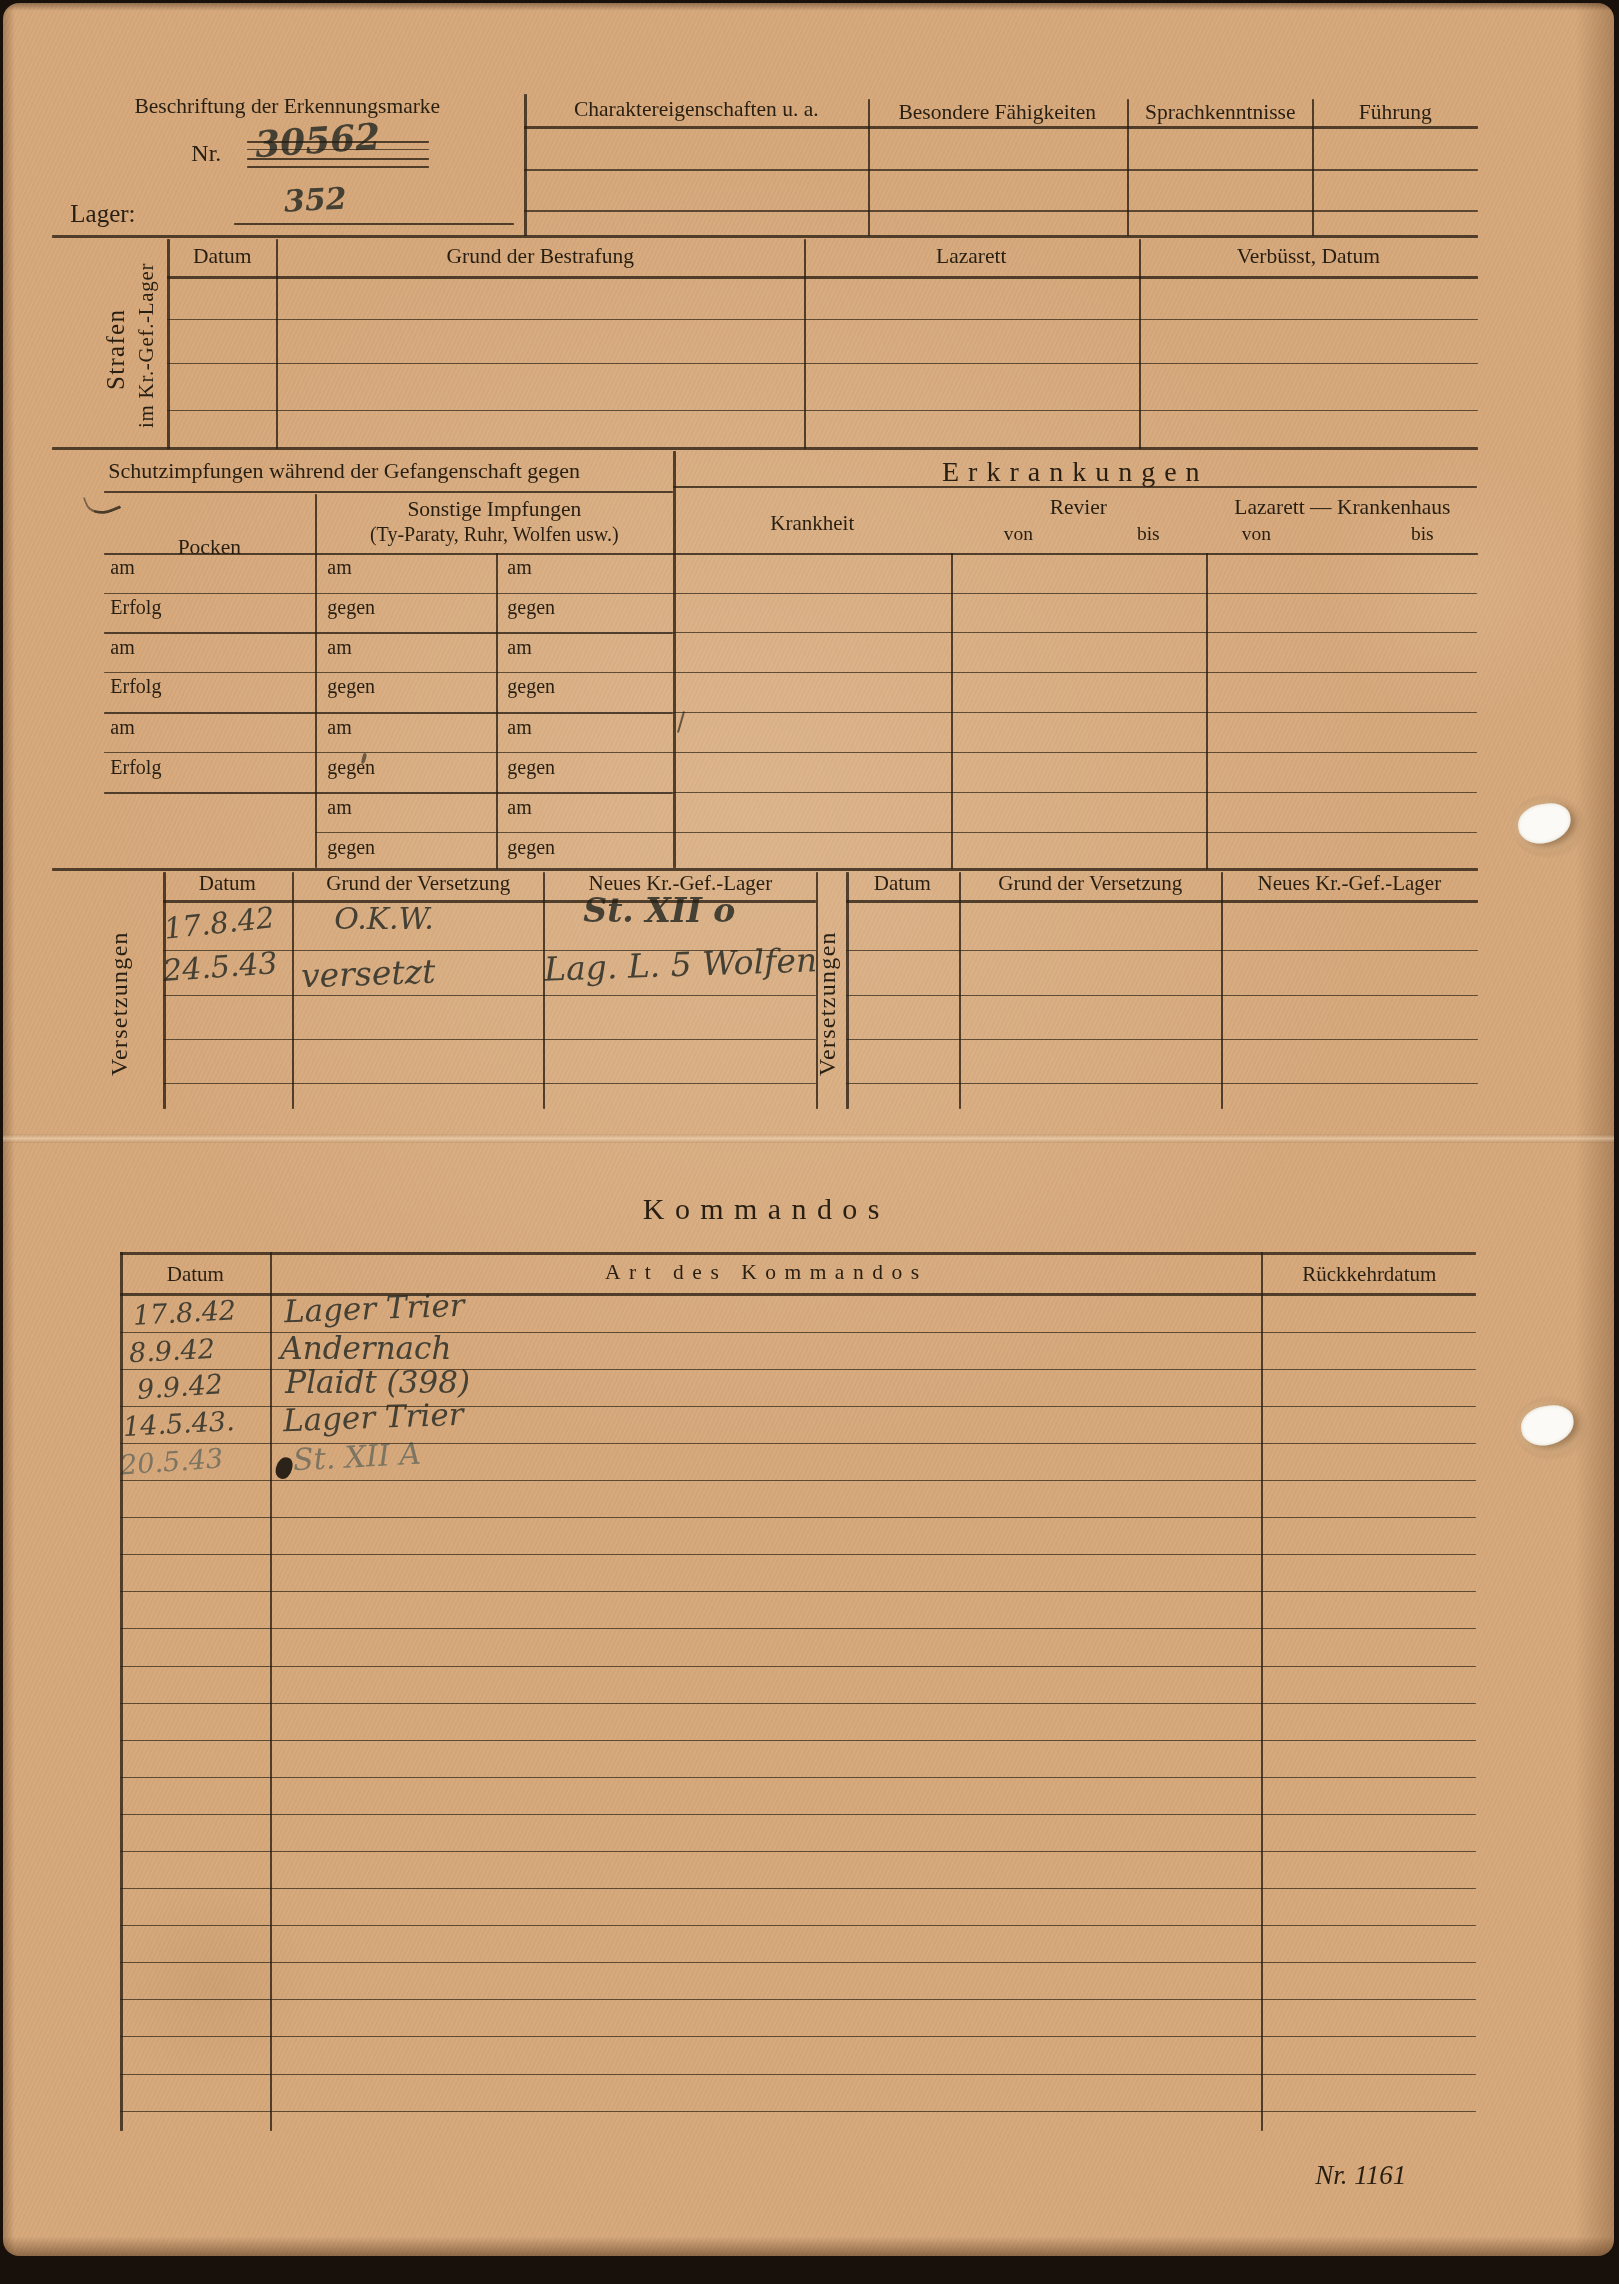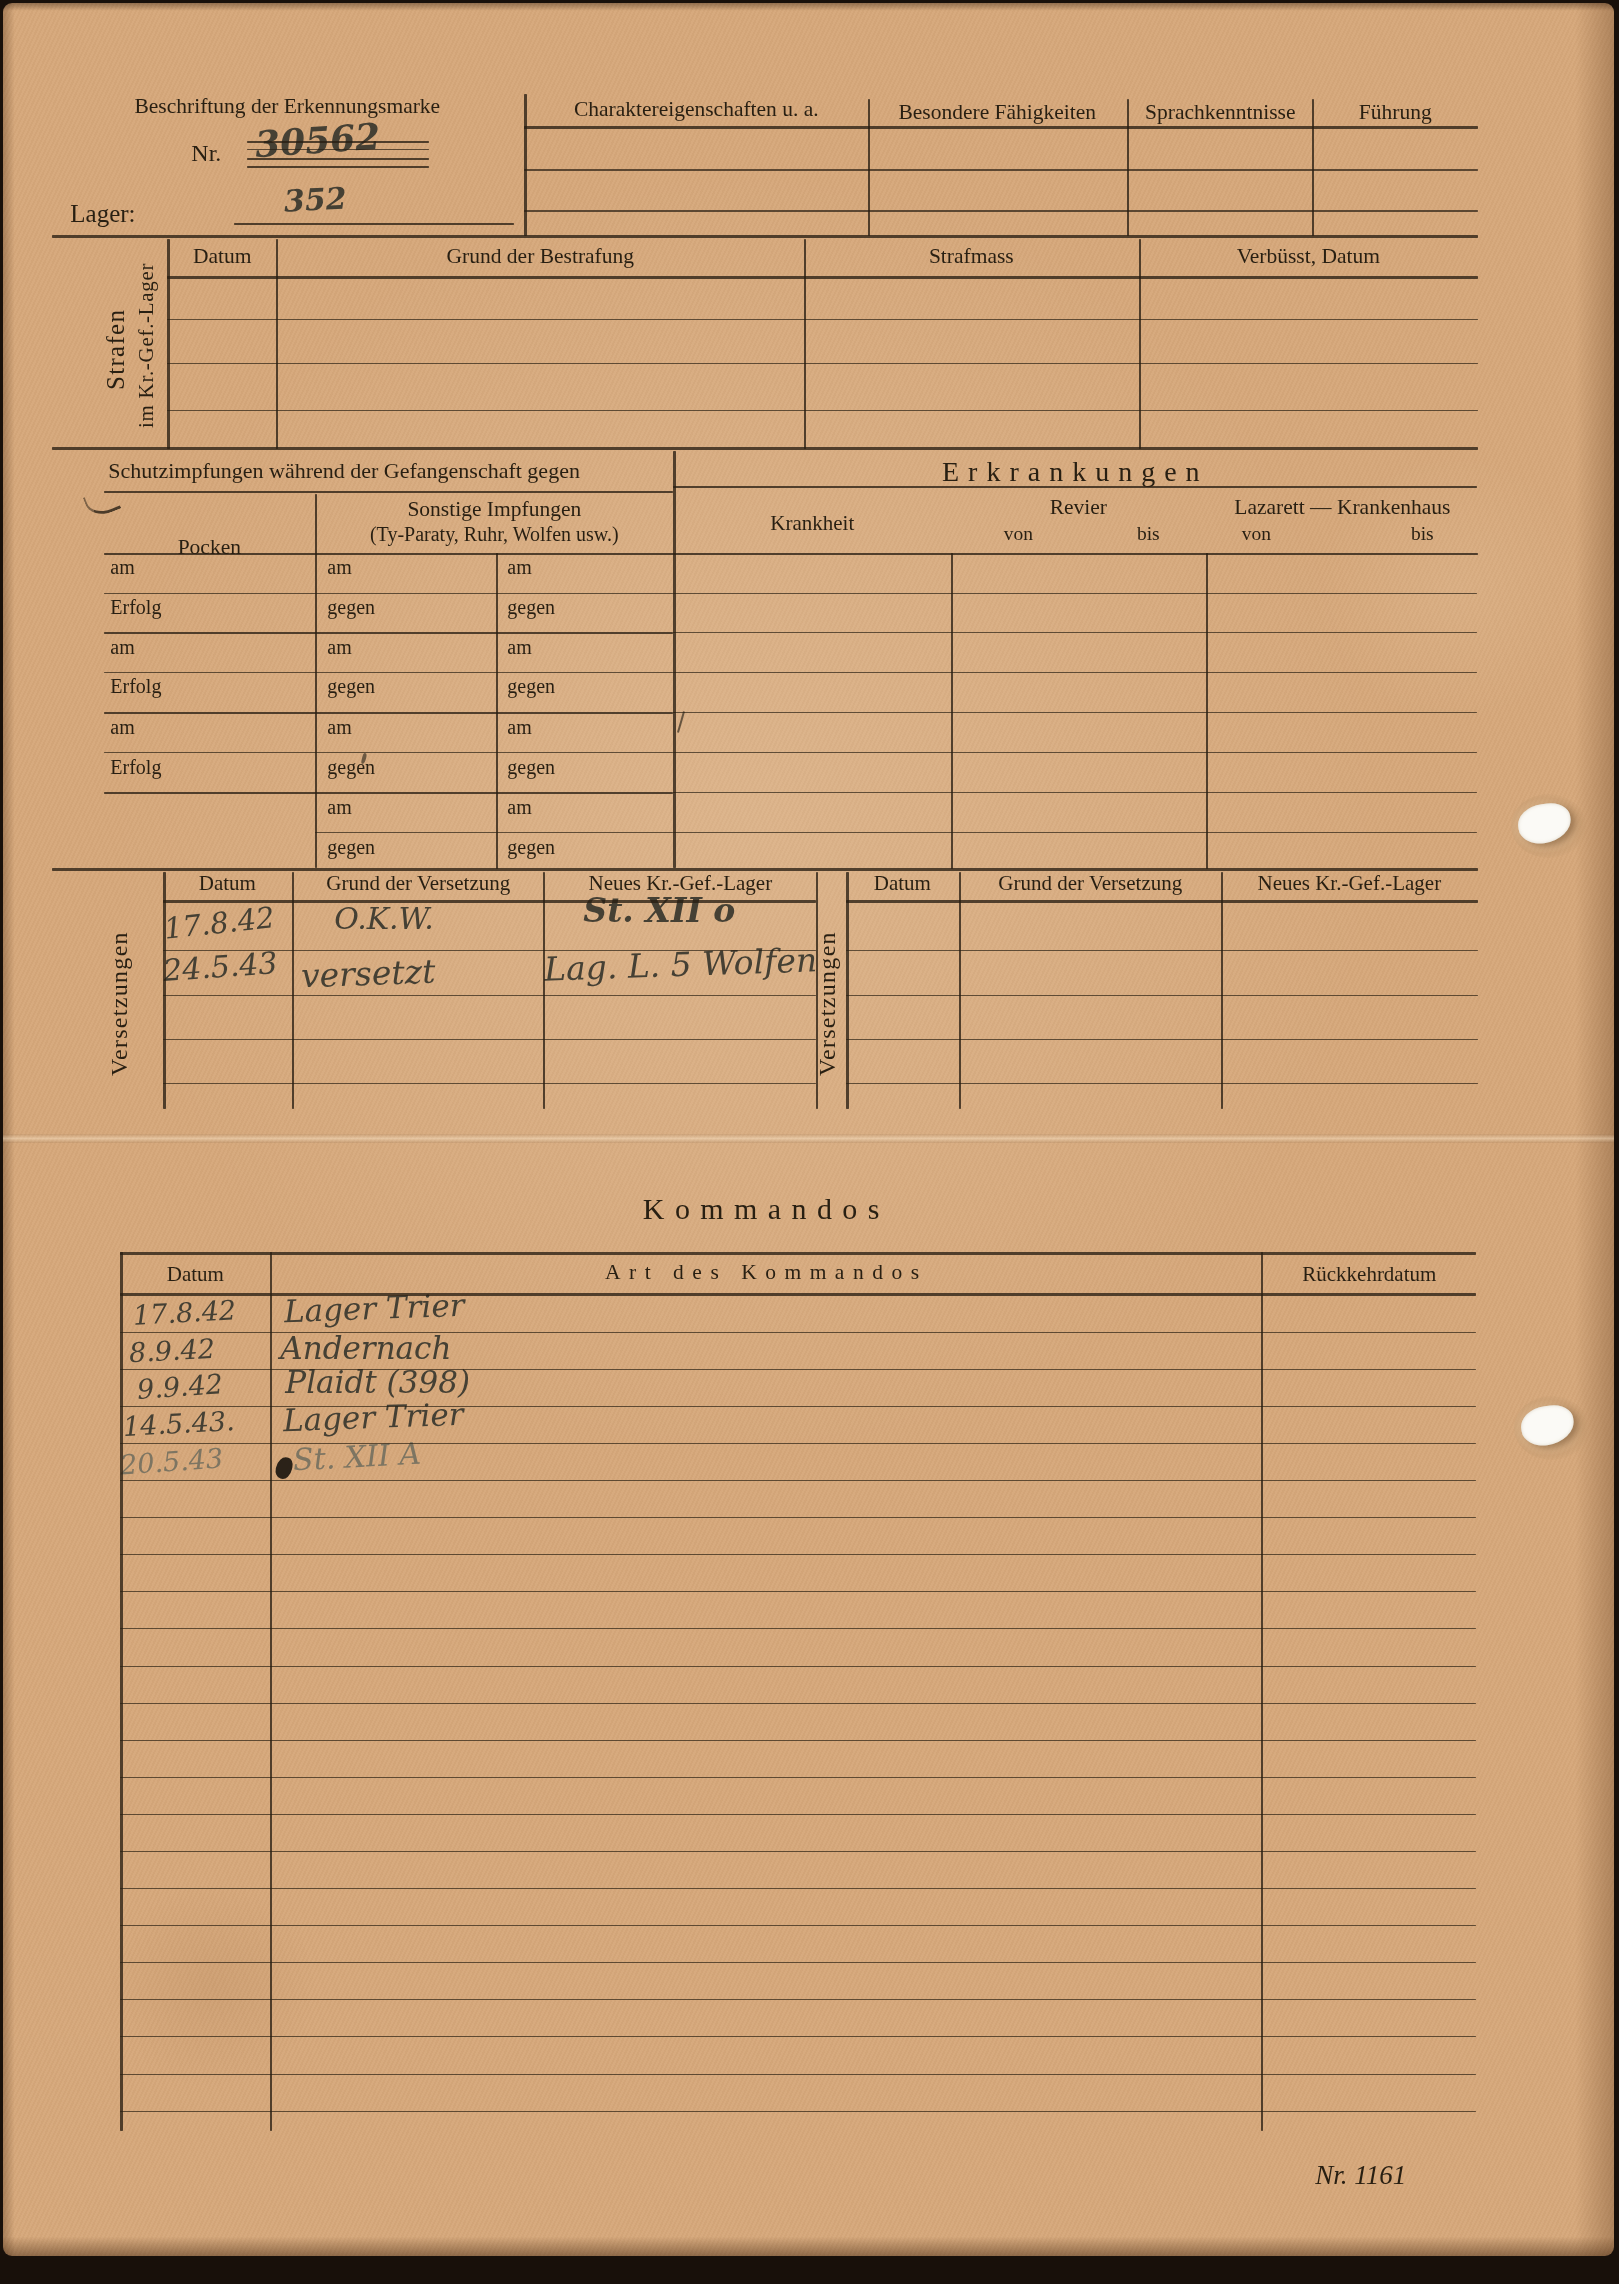--- a/index.html
+++ b/index.html
@@ -3,21 +3,21 @@
 <meta charset="utf-8">
 <style>
   html,body{margin:0;padding:0;}
   body{
     width:1620px;height:2284px;position:relative;overflow:hidden;
     background:#18100a;
     font-family:"Liberation Serif","DejaVu Serif",serif;
   }
   .paper{
     position:absolute;left:3.3px;top:2.6px;width:1611px;height:2253px;
-    border-radius:9px;
+    border-radius:16px;
     background:
       radial-gradient(ellipse 55% 40% at 46% 36%, rgba(255,243,222,0.16), transparent 72%),
       radial-gradient(circle 130px at 13% 88%, rgba(115,68,28,0.08), transparent 80%),
       radial-gradient(circle 169px at 90% 26%, rgba(255,236,206,0.10), transparent 80%),
       linear-gradient(to bottom, rgba(44,24,8,0.40), transparent 7.8px),
       linear-gradient(to right, rgba(70,40,16,0.32), transparent 11.7px),
       linear-gradient(to left, rgba(84,48,20,0.30), transparent 39px),
       linear-gradient(to top, rgba(56,30,10,0.45), transparent 19.5px),
       repeating-linear-gradient(115deg, rgba(255,255,255,0.025) 0 2px, rgba(92,60,30,0.03) 2px 3.9px),
       #d6a87b;
@@ -64,21 +64,21 @@
   <div class="t" style="left:188px;top:138px;font-size:24px;">Nr.</div>
   <div class="hw" style="left:252px;top:119px;font-size:36px;transform:rotate(-4deg);font-weight:bold;">30562</div>
 
   <div class="t" style="left:67px;top:198px;font-size:25px;">Lager:</div>
   <div class="hw" style="left:281px;top:182px;font-size:30px;transform:rotate(-3deg);font-weight:bold;">352</div>
 
   <div class="vlabel" style="left:99px;top:255px;height:182px;font-size:25px;">Strafen</div>
   <div class="vlabel" style="left:131px;top:241px;height:202px;font-size:21px;letter-spacing:0.7px;">im Kr.-Gef.-Lager</div>
   <div class="t c" style="left:219px;top:242px;font-size:21.5px;">Datum</div>
   <div class="t c" style="left:537px;top:242px;font-size:21.5px;">Grund der Bestrafung</div>
-  <div class="t c" style="left:968px;top:242px;font-size:21.5px;">Strafmass</div>
+  <div class="t c" style="left:968px;top:242px;font-size:21.5px;">Lazarett</div>
   <div class="t c" style="left:1305px;top:242px;font-size:21.5px;">Verbüsst, Datum</div>
 
   <div class="t" style="left:105px;top:456px;font-size:22px;">Schutzimpfungen während der Gefangenschaft gegen</div>
   <div class="t c" style="left:206px;top:509px;font-size:21.5px;margin-top:24px;">Pocken</div>
   <div class="t c" style="left:491px;top:495px;font-size:21.5px;">Sonstige Impfungen</div>
   <div class="t c" style="left:491px;top:521px;font-size:20px;">(Ty-Paraty, Ruhr, Wolfen usw.)</div>
 
   <div class="t c" style="left:1072px;top:454px;font-size:28px;letter-spacing:9px;">Erkrankungen</div>
   <div class="t c" style="left:809px;top:509px;font-size:21px;">Krankheit</div>
   <div class="t c" style="left:1075px;top:493px;font-size:21.5px;">Revier</div>

